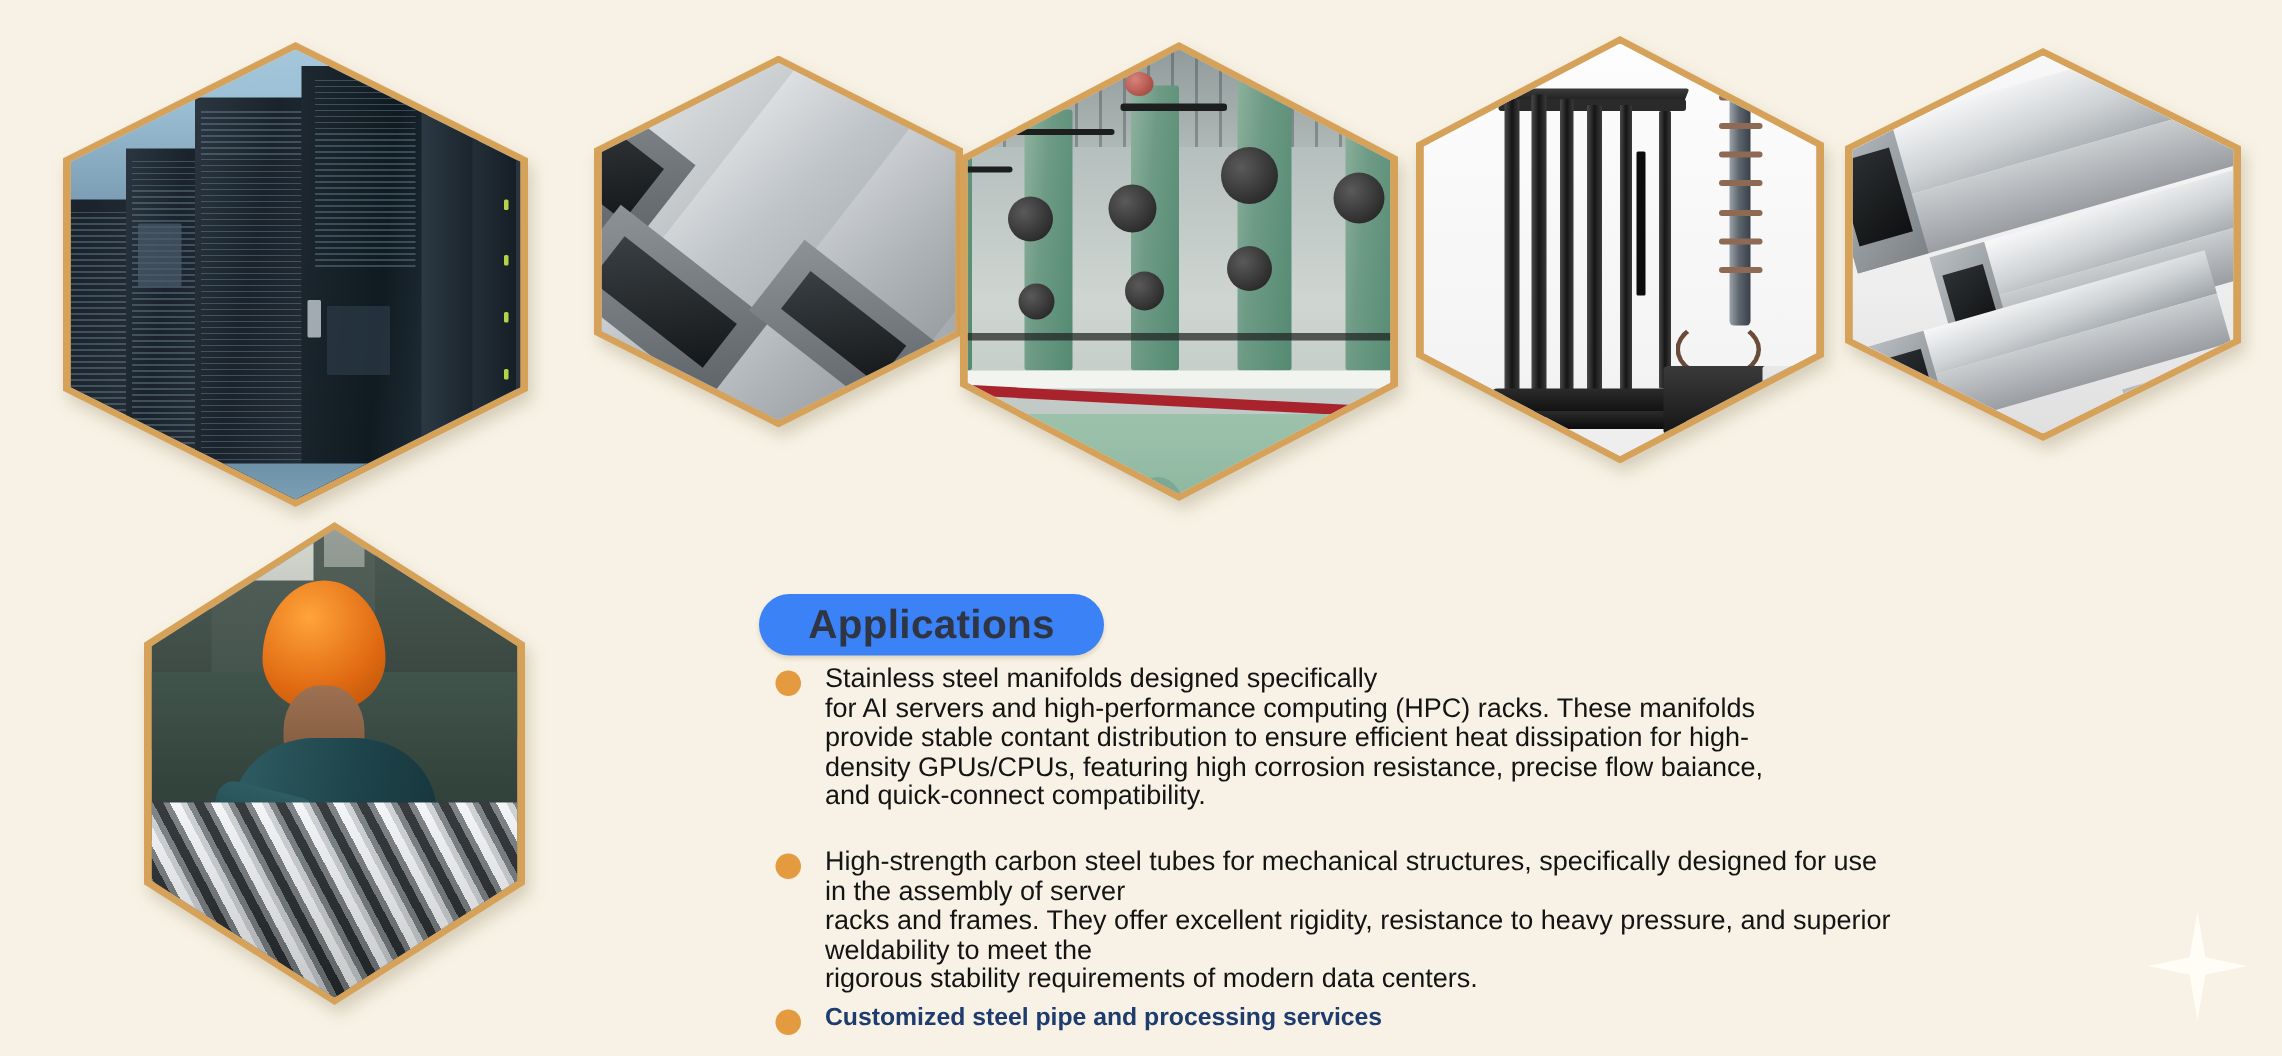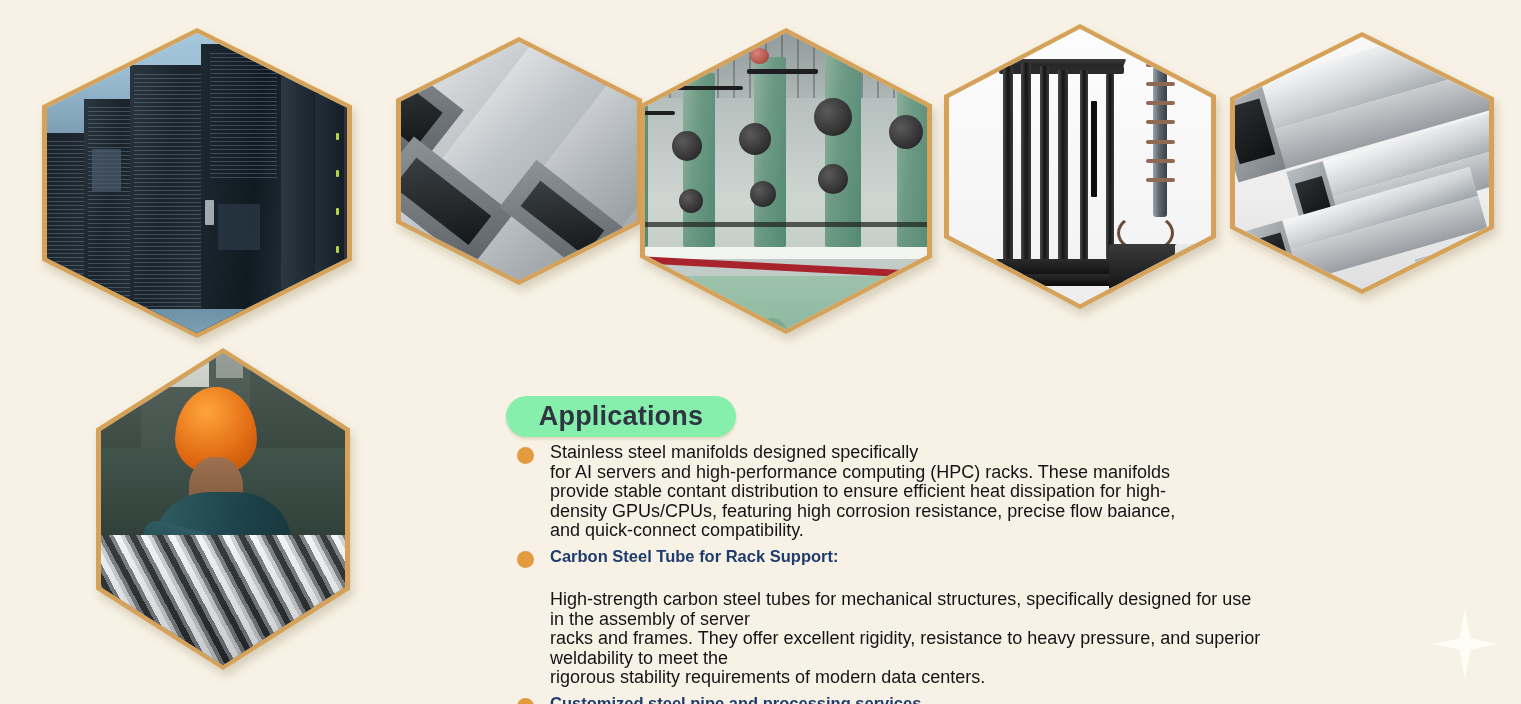--- a/index.html
+++ b/index.html
@@ -99,21 +99,21 @@
   .warm{position:absolute;background:linear-gradient(#2f5d63,#1b3f45);border-radius:12px;}
   .wpipes{position:absolute;left:-8%;right:-8%;bottom:0;height:44%;
     background:repeating-linear-gradient(62deg,
       #f2f4f5 0 6px,#c9ced2 6px 10px,#6e7478 10px 14px,#1d2124 14px 20px,#6e7478 20px 24px);}
   .wpipes:after{content:"";position:absolute;inset:0;
     background:linear-gradient(to top,rgba(0,0,0,.28),rgba(255,255,255,.12));}
 
   
   .badge{
     position:absolute;display:inline-flex;align-items:center;justify-content:center;
-    background:#86efac;border-radius:22px;
+    background:#3b82f6;border-radius:22px;
     color:#2f3542;font-size:27px;font-weight:bold;letter-spacing:.2px;
     box-shadow:0 2px 3px rgba(150,120,70,.25);
   }
   .bullets{position:absolute;left:513px;top:443px;width:745px;}
   .bullet{position:relative;padding-left:37px;margin-bottom:1px;}
   .dot{position:absolute;left:4px;top:4px;width:17px;height:17px;border-radius:50%;background:#e49b3f;}
   .bhead{color:#1e3c6e;font-size:16.5px;font-weight:bold;line-height:19px;margin:0 0 1px 0;}
   .bbody{color:#141414;font-size:18px;line-height:19.6px;margin:0;white-space:pre-line;}
   .wide{width:745px;}
 
@@ -323,21 +323,20 @@
       <span class="dot"></span>
       <p class="bbody">Stainless steel manifolds designed specifically
 for AI servers and high-performance computing (HPC) racks. These manifolds
 provide stable contant distribution to ensure efficient heat dissipation for high-
 density GPUs/CPUs, featuring high corrosion resistance, precise flow baiance,
 and quick-connect compatibility.</p>
     </div>
 
     <div class="bullet" style="margin-top:6px;">
       <span class="dot"></span>
-      <p class="bhead">Carbon Steel Tube for Rack Support:</p>
       <p class="bbody wide" style="width:715px;margin-top:24px;">High-strength carbon steel tubes for mechanical structures, specifically designed for use in the assembly of server
 racks and frames. They offer excellent rigidity, resistance to heavy pressure, and superior weldability to meet the
 rigorous stability requirements of modern data centers.</p>
     </div>
 
     <div class="bullet" style="margin-top:6px;">
       <span class="dot"></span>
       <p class="bhead">Customized steel pipe and processing services</p>
     </div>
 

